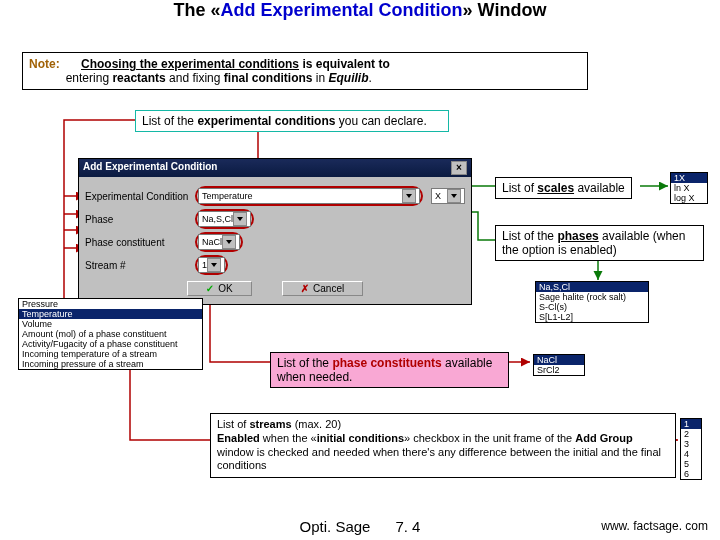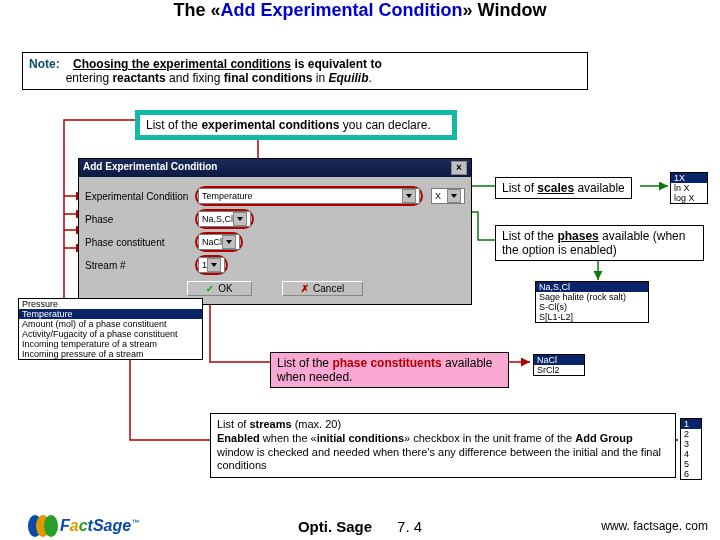--- a/index.html
+++ b/index.html
@@ -2,26 +2,26 @@
 <html><head>
 <meta charset="utf-8">
 <style>
   html,body{margin:0;padding:0;font-family:Arial,Helvetica,sans-serif;font-size:12px;color:#000;background:#fff}
   .stage{position:relative;width:720px;height:540px;overflow:hidden}
   .title{text-align:center;font-size:18px;margin-top:0}
   .title .quot{font-weight:700}
   .title .name{color:#0000cd;font-weight:700}
   .title .win{font-weight:700}
   .note-box{position:absolute;left:22px;top:52px;width:552px;border:1px solid #000;padding:4px 6px}
-  .note-box .nlabel{color:#0c4a6e;font-weight:700;margin-right:10px}
+  .note-box .nlabel{color:#a16207;font-weight:700;margin-right:18px}
   .b{font-weight:700}
   .i{font-style:italic}
   .ul{text-decoration:underline}
 
-  .list-exp{position:absolute;left:135px;top:110px;width:300px;border:5px solid #14b8a6;padding:3px 6px;background:#fff;z-index:40}
+  .list-exp{position:absolute;left:135px;top:110px;width:300px;border:1px solid #14b8a6;padding:3px 6px;background:#fff;z-index:40}
   .scales-lbl{position:absolute;left:495px;top:177px;border:1px solid #000;padding:3px 6px;background:#fff;z-index:40}
   .phases-lbl{position:absolute;left:495px;top:225px;border:1px solid #000;padding:3px 6px;background:#fff;z-index:40;width:195px}
   .cons-lbl{position:absolute;left:270px;top:352px;border:1px solid #000;padding:3px 6px;background:#f9a8d4;z-index:40;width:225px}
   .streams-lbl{position:absolute;left:210px;top:413px;border:1px solid #000;padding:4px 6px;background:#fff;z-index:40;width:452px;font-size:11px;line-height:1.25}
 
   svg.arrows{position:absolute;left:0;top:0;pointer-events:none}
 
   
   .dlg{position:absolute;left:78px;top:158px;width:392px;background:#c0c0c0;border:1px solid #000;font-size:10px;font-family:Tahoma,Arial;color:#000;z-index:30}
   .dlg-title{background:linear-gradient(#1a2a5a,#0a1a40);color:#fff;padding:2px 4px;font-weight:700;font-size:10px;display:flex;justify-content:space-between}
@@ -58,21 +58,21 @@
   .logo .o.a{background:#0a4aa8}
   .logo .o.b{background:#e09a00;margin-left:-6px}
   .logo .o.c{background:#2aa02a;margin-left:-6px}
   .logo-text{font-size:16px}
   .logo-text .f{color:#0a4aa8;font-weight:700;font-style:italic}
   .logo-text .a{color:#e09a00;font-weight:700;font-style:italic}
   .logo-text .c{color:#2aa02a;font-weight:700;font-style:italic}
   .logo-text .t{color:#0a4aa8;font-weight:700;font-style:italic}
   .logo-text .tm{font-size:8px;vertical-align:super;color:#0a4aa8}
   .osg{position:absolute;left:50%;transform:translateX(-50%);font-size:15px}
-  .osg .mod{font-weight:700}
+  .osg .mod{font-weight:400}
   .url{position:absolute;right:12px;font-size:12px;color:#000}
 </style>
 </head>
 <body>
 <div class="stage">
 
   <div class="title">
     <span class="quot">The «</span><span class="name">Add Experimental Condition</span><span class="quot">» </span><span class="win">Window</span>
   </div>
 
@@ -163,20 +163,21 @@
             <span class="xs">✗</span>
             <span>Cancel</span>
           </div>
       </div>
     </div>
   </div>
 
   <div class="mini exp-open">
       <div>Pressure</div>
       <div class="sel">Temperature</div>
+      <div>Volume</div>
       <div>Amount (mol) of a phase constituent</div>
       <div>Activity/Fugacity of a phase constituent</div>
       <div>Incoming temperature of a stream</div>
       <div>Incoming pressure of a stream</div>
     </div>
   <div class="mini scales-open">
       <div class="sel">1X</div>
       <div>ln X</div>
       <div>log X</div>
     </div>
@@ -223,26 +224,18 @@
     <path d="M495 240 L478 240 L478 212 L420 212" stroke="#0a7a0a" stroke-width="1.5" fill="none" marker-end="url(#ag)"></path>
 
     <path d="M496 362 L530 362" stroke="#b00000" stroke-width="1.5" fill="none" marker-end="url(#ah)"></path>
     <path d="M270 362 L210 362 L210 228" stroke="#b00000" stroke-width="1.5" fill="none" marker-end="url(#ah)"></path>
 
     <path d="M210 440 L130 440 L130 248" stroke="#b00000" stroke-width="1.5" fill="none" marker-end="url(#ah)"></path>
     <path d="M664 440 L678 440" stroke="#b00000" stroke-width="1.5" fill="none" marker-end="url(#ah)"></path>
   </svg>
 
   <div class="footer">
-    <div class="logo">
-      <div class="orb">
-          <div class="o a"></div>
-          <div class="o b"></div>
-          <div class="o c"></div>
-        </div>
-      <span class="logo-text"><span class="f">F</span><span class="a">a</span><span class="c">c</span><span class="t">tSage</span><span class="tm">™</span></span>
-    </div>
     <div class="osg">
       <span class="mod">Opti. Sage</span>&nbsp;&nbsp;&nbsp;&nbsp;&nbsp;&nbsp;<span>7. 4</span>
     </div>
     <div class="url">www. factsage. com</div>
   </div>
 </div>
 
 </body></html>

